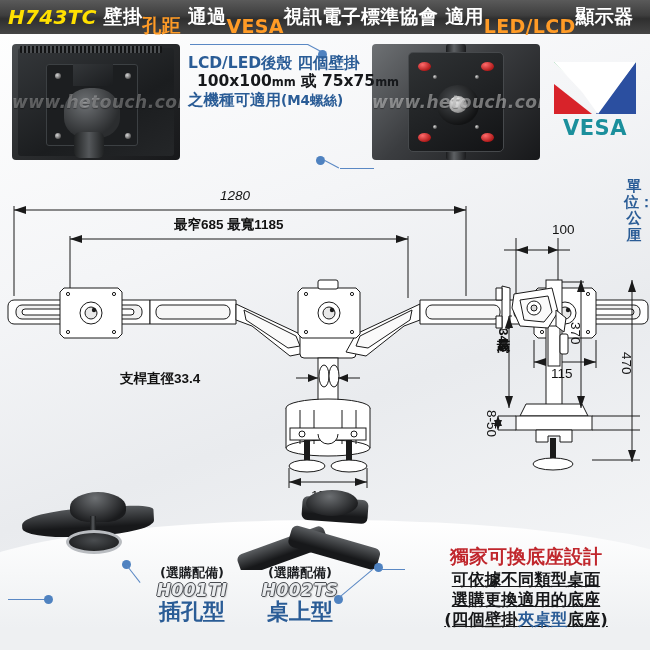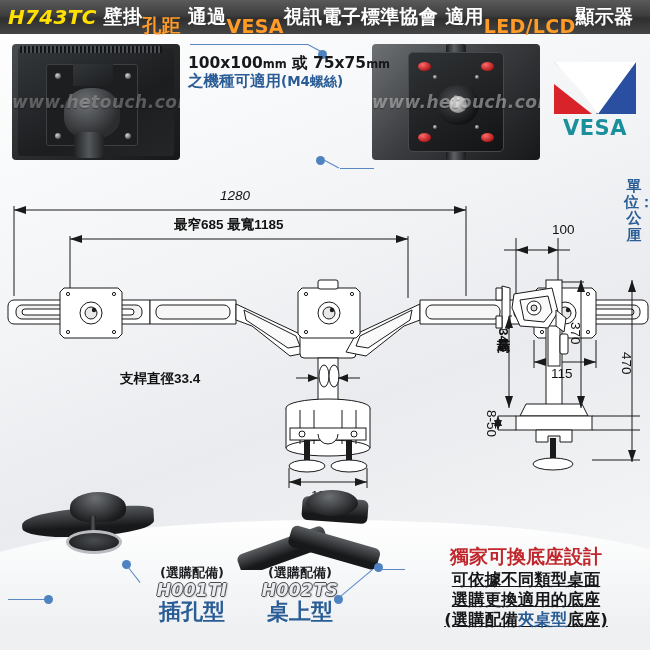--- a/index.html
+++ b/index.html
@@ -117,21 +117,21 @@
     text-align: center; font-size: 21px; font-weight: bold;
     color: #1b8f9c; letter-spacing: .5px;
   }
 
   
   #callout-top {
     position: absolute; left: 188px; top: 54px; width: 186px;
     line-height: 1.18;
   }
   #callout-top .ln { color: #2a5c96; font-weight: bold; font-size: 15.5px; white-space: nowrap; }
-  #callout-top .ln.dk { color: #16181b; font-size: 15.5px; }
+  #callout-top .ln.dk { color: #16181b; font-size: 15.5px; margin-left: 9px; }
   #callout-top .sm { font-size: 11.5px; }
   .calloutline {
     position: absolute; border-top: 1.6px solid #5a88c4; height: 0;
   }
   .calloutdot {
     position: absolute; width: 9px; height: 9px; border-radius: 50%;
     background: #4f82c0;
   }
   .calloutdiag {
     position: absolute; height: 0; border-top: 1.6px solid #5a88c4;
@@ -285,20 +285,21 @@
 
   <div class="calloutline" style="left:190px; top:44px; width:118px;"></div>
   <div class="calloutdiag" style="left:308px; top:44px; width:16px; transform:rotate(28deg);"></div>
   <div class="calloutdot" style="left:318px; top:50px;"></div>
 
   <div class="calloutdot" style="left:316px; top:156px;"></div>
   <div class="calloutdiag" style="left:325px; top:160px; width:16px; transform:rotate(28deg);"></div>
   <div class="calloutline" style="left:340px; top:168px; width:34px;"></div>
 
   <div id="callout-top">
+    <div class="ln">LCD/LED後殼 四個壁掛</div>
     <div class="ln dk">
       <span>100x100</span><span class="sm">mm</span>
       <span>或</span>
       <span>75x75</span><span class="sm">mm</span>
     </div>
     <div class="ln">
       <span>之機種可適用</span><span class="sm" style="font-size:13.5px">(M4螺絲)</span>
     </div>
   </div>
 
@@ -506,16 +507,16 @@
   <div class="optlabel" style="left:246px; top:566px; width:108px;">
     <div class="paren">(選購配備)</div>
     <div class="model">H002TS</div>
     <div class="kind">桌上型</div>
   </div>
 
   <div id="promo">
     <div class="hl">獨家可換底座設計</div>
     <div class="l">可依據不同類型桌面</div>
     <div class="l">選購更換適用的底座</div>
-    <div class="l"><span>(選購配備</span><span class="blue">夾桌型</span><span>底座)</span></div>
+    <div class="l"><span>(四個壁掛</span><span class="blue">夾桌型</span><span>底座)</span></div>
   </div>
 
 </div>
 
 </body></html>

